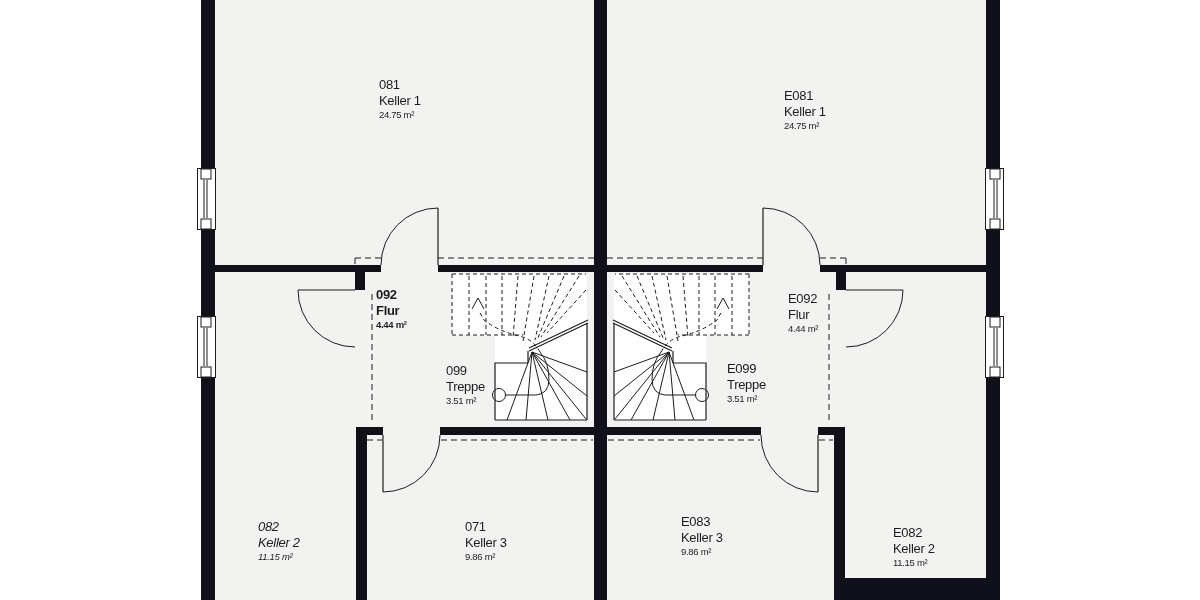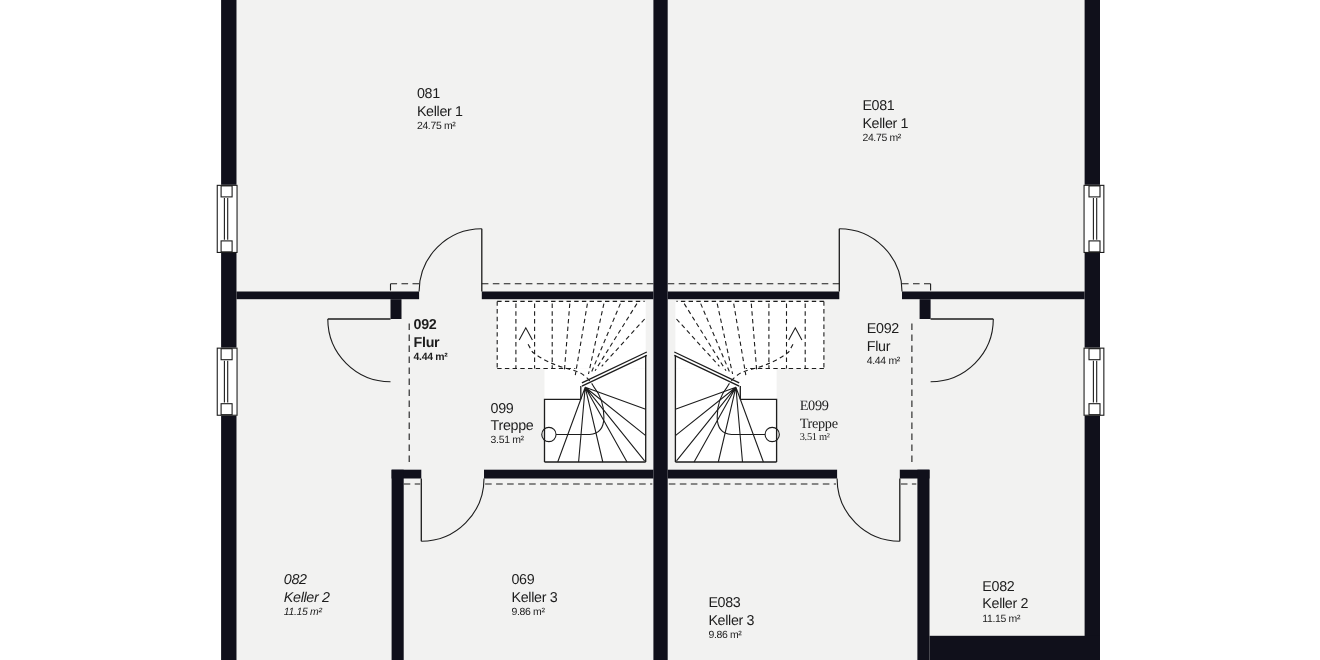--- a/index.html
+++ b/index.html
@@ -182,40 +182,40 @@
     <div class="rid">099</div>
     <div class="rname">Treppe</div>
     <div class="rarea">3.51 m²</div>
   </div>
   <div class="room-label" style="left:258px;top:518px;font-style:italic;">
     <div class="rid">082</div>
     <div class="rname">Keller 2</div>
     <div class="rarea">11.15 m²</div>
   </div>
   <div class="room-label" style="left:465px;top:518px;">
-    <div class="rid">069</div>
+    <div class="rid">071</div>
     <div class="rname">Keller 3</div>
     <div class="rarea">9.86 m²</div>
   </div>
   <div class="room-label" style="left:784px;top:87px;">
     <div class="rid">E081</div>
     <div class="rname">Keller 1</div>
     <div class="rarea">24.75 m²</div>
   </div>
   <div class="room-label" style="left:788px;top:290px;">
     <div class="rid">E092</div>
     <div class="rname">Flur</div>
     <div class="rarea">4.44 m²</div>
   </div>
-  <div class="room-label" style="left:727px;top:360px;font-family:Liberation Serif, serif;">
+  <div class="room-label" style="left:727px;top:360px;">
     <div class="rid">E099</div>
     <div class="rname">Treppe</div>
     <div class="rarea">3.51 m²</div>
   </div>
-  <div class="room-label" style="left:644px;top:513px;margin-top:26px;">
+  <div class="room-label" style="left:681px;top:513px;">
     <div class="rid">E083</div>
     <div class="rname">Keller 3</div>
     <div class="rarea">9.86 m²</div>
   </div>
   <div class="room-label" style="left:893px;top:524px;">
     <div class="rid">E082</div>
     <div class="rname">Keller 2</div>
     <div class="rarea">11.15 m²</div>
   </div>
 </div>

